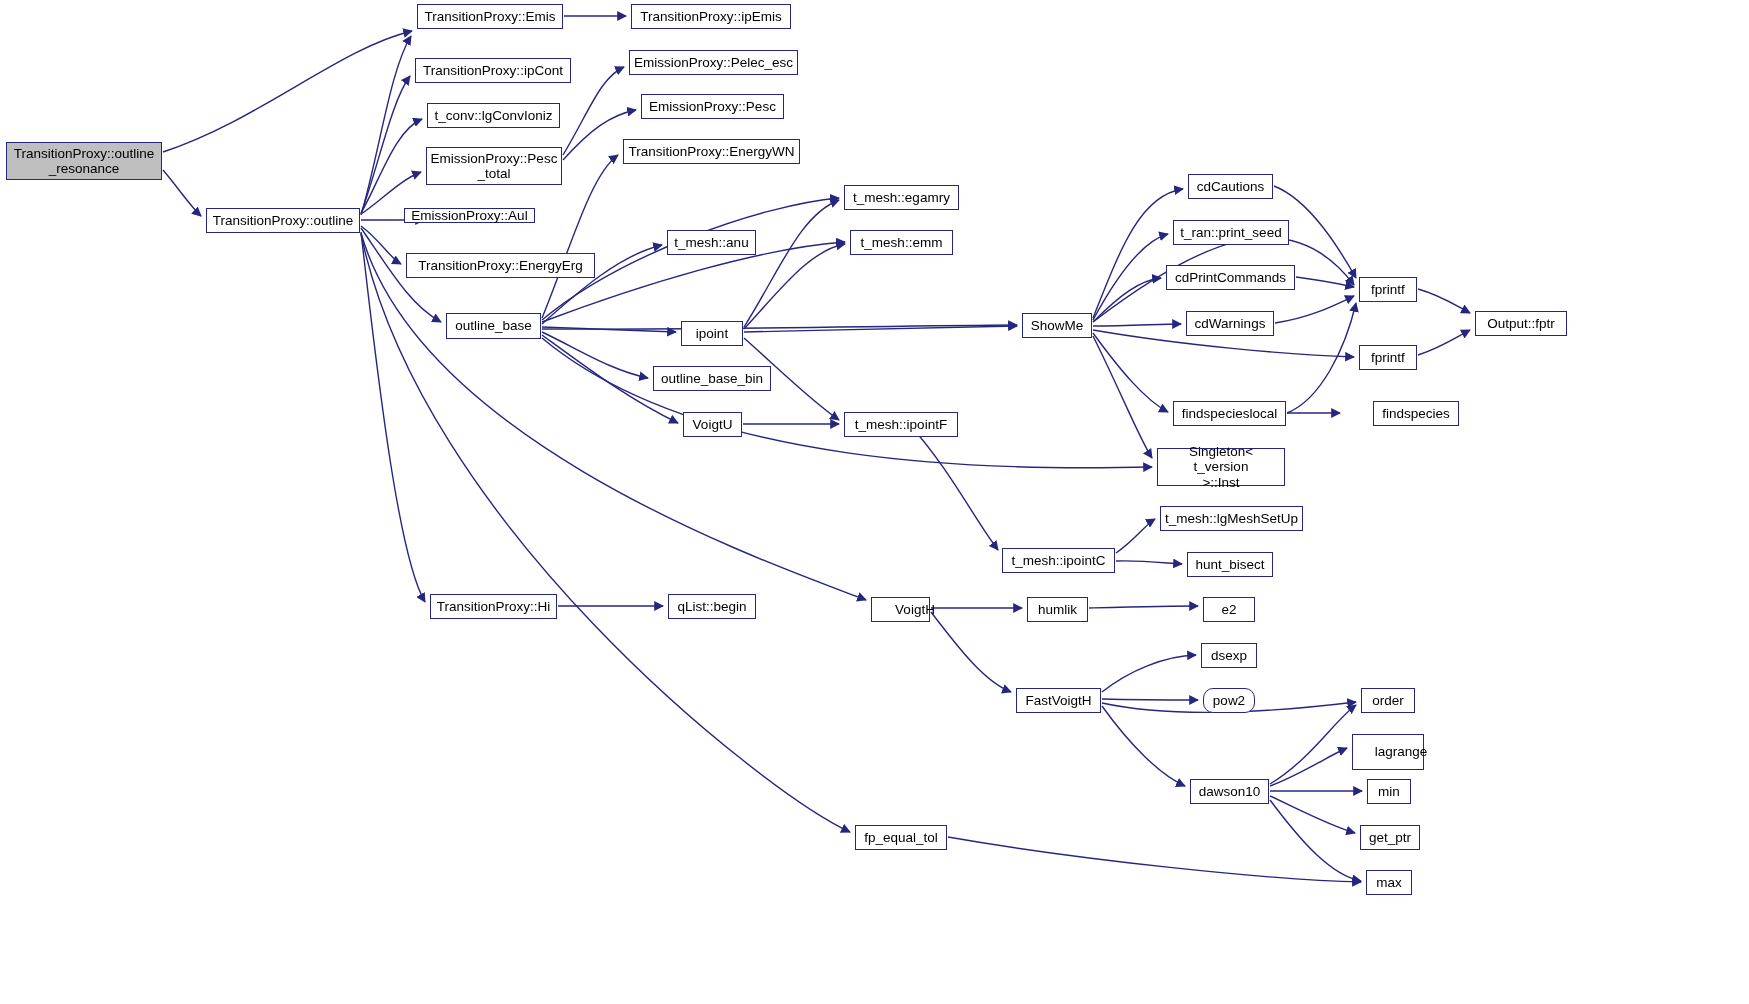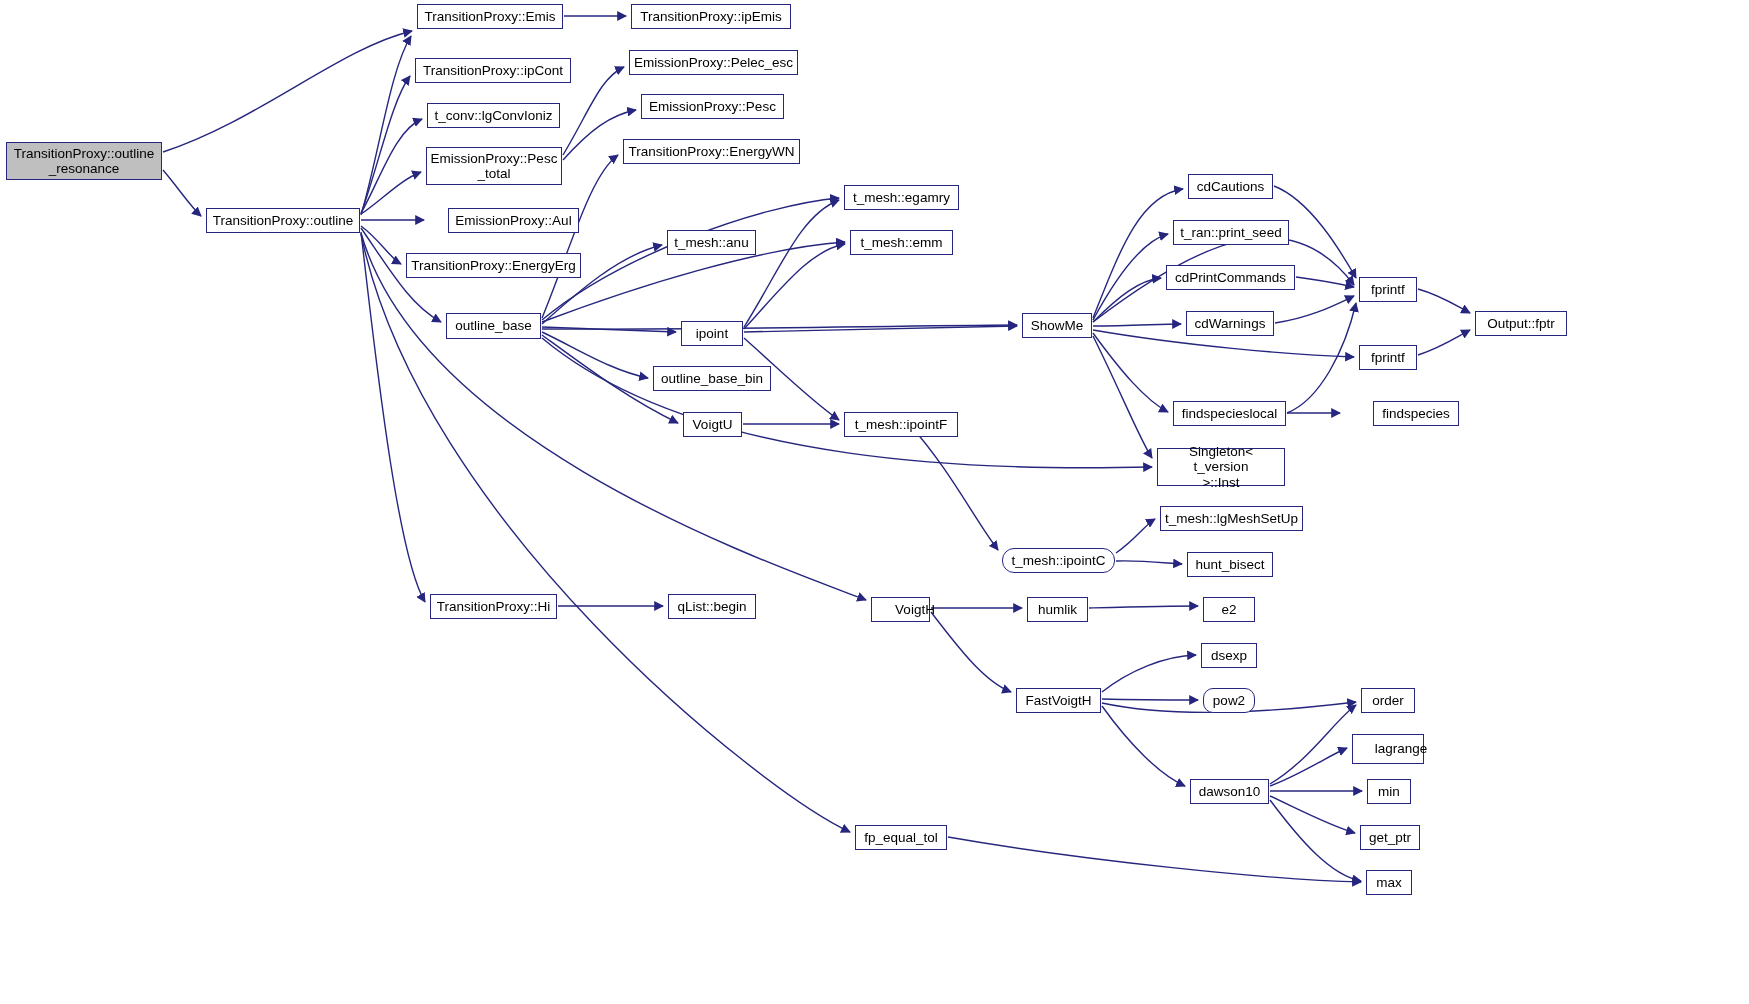--- a/index.html
+++ b/index.html
@@ -140,22 +140,22 @@
     <div class="node" style="left: 417px; top: 4px; width: 146px; height: 25px;">TransitionProxy::Emis</div>
     <div class="node" style="left: 631px; top: 4px; width: 160px; height: 25px;">TransitionProxy::ipEmis</div>
     <div class="node" style="left: 415px; top: 58px; width: 156px; height: 25px;">TransitionProxy::ipCont</div>
     <div class="node" style="left: 629px; top: 50px; width: 169px; height: 25px;">EmissionProxy::Pelec_esc</div>
     <div class="node" style="left: 427px; top: 103px; width: 133px; height: 25px;">t_conv::lgConvIoniz</div>
     <div class="node" style="left: 641px; top: 94px; width: 143px; height: 25px;">EmissionProxy::Pesc</div>
     <div class="node" style="left: 426px; top: 147px; width: 136px; height: 38px;">EmissionProxy::Pesc
 _total</div>
     <div class="node" style="left: 623px; top: 139px; width: 177px; height: 25px;">TransitionProxy::EnergyWN</div>
     <div class="node" style="left: 206px; top: 208px; width: 154px; height: 25px;">TransitionProxy::outline</div>
-    <div class="node" style="left: 448px; top: 208px; width: 131px; height: 25px;">EmissionProxy::Aul</div>
-    <div class="node" style="left: 406px; top: 253px; width: 175px; height: 25px;">TransitionProxy::EnergyErg</div>
+    <div class="node" style="left: 404px; top: 208px; width: 131px; height: 15px;">EmissionProxy::Aul</div>
+    <div class="node" style="left: 406px; top: 253px; width: 189px; height: 25px;">TransitionProxy::EnergyErg</div>
     <div class="node" style="left: 844px; top: 185px; width: 115px; height: 25px;">t_mesh::egamry</div>
     <div class="node" style="left: 667px; top: 230px; width: 89px; height: 25px;">t_mesh::anu</div>
     <div class="node" style="left: 850px; top: 230px; width: 103px; height: 25px;">t_mesh::emm</div>
     <div class="node" style="left: 446px; top: 313px; width: 95px; height: 26px;">outline_base</div>
     <div class="node" style="left: 681px; top: 321px; width: 62px; height: 25px;">ipoint</div>
     <div class="node" style="left: 1022px; top: 313px; width: 70px; height: 25px;">ShowMe</div>
     <div class="node" style="left: 1188px; top: 174px; width: 85px; height: 25px;">cdCautions</div>
     <div class="node" style="left: 1173px; top: 220px; width: 116px; height: 25px;">t_ran::print_seed</div>
     <div class="node" style="left: 1166px; top: 265px; width: 129px; height: 25px;">cdPrintCommands</div>
     <div class="node" style="left: 1186px; top: 311px; width: 88px; height: 25px;">cdWarnings</div>
@@ -163,30 +163,30 @@
     <div class="node" style="left: 1359px; top: 345px; width: 58px; height: 25px;">fprintf</div>
     <div class="node" style="left: 1475px; top: 311px; width: 92px; height: 25px;">Output::fptr</div>
     <div class="node" style="left: 1173px; top: 401px; width: 113px; height: 25px;">findspecieslocal</div>
     <div class="node" style="left: 1345px; top: 401px; width: 86px; height: 25px; margin-left: 28px;">findspecies</div>
     <div class="node" style="left: 653px; top: 366px; width: 118px; height: 25px;">outline_base_bin</div>
     <div class="node" style="left: 683px; top: 412px; width: 59px; height: 25px;">VoigtU</div>
     <div class="node" style="left: 844px; top: 412px; width: 114px; height: 25px;">t_mesh::ipointF</div>
     <div class="node" style="left: 1157px; top: 448px; width: 128px; height: 38px;">Singleton&lt; t_version
 &gt;::Inst</div>
     <div class="node" style="left: 1160px; top: 506px; width: 143px; height: 25px;">t_mesh::lgMeshSetUp</div>
-    <div class="node" style="left: 1002px; top: 548px; width: 113px; height: 25px; border-radius: 12px;">t_mesh::ipointC</div>
+    <div class="node" style="left: 1002px; top: 548px; width: 113px; height: 25px;">t_mesh::ipointC</div>
     <div class="node" style="left: 1187px; top: 552px; width: 86px; height: 25px;">hunt_bisect</div>
     <div class="node" style="left: 430px; top: 594px; width: 127px; height: 25px;">TransitionProxy::Hi</div>
     <div class="node" style="left: 668px; top: 594px; width: 88px; height: 25px;">qList::begin</div>
     <div class="node" style="left: 871px; top: 597px; width: 59px; height: 25px; padding-left: 32px;">VoigtH</div>
     <div class="node" style="left: 1027px; top: 597px; width: 61px; height: 25px;">humlik</div>
     <div class="node" style="left: 1203px; top: 597px; width: 52px; height: 25px;">e2</div>
     <div class="node" style="left: 1201px; top: 643px; width: 56px; height: 25px;">dsexp</div>
     <div class="node" style="left: 1016px; top: 688px; width: 85px; height: 25px;">FastVoigtH</div>
     <div class="node" style="left: 1203px; top: 688px; width: 52px; height: 25px; border-radius: 10px;">pow2</div>
     <div class="node" style="left: 1361px; top: 688px; width: 54px; height: 25px;">order</div>
-    <div class="node" style="left: 1352px; top: 734px; width: 72px; height: 30px; padding-left: 29px;">lagrange</div>
+    <div class="node" style="left: 1352px; top: 734px; width: 72px; height: 36px; padding-left: 29px;">lagrange</div>
     <div class="node" style="left: 1190px; top: 779px; width: 79px; height: 25px;">dawson10</div>
     <div class="node" style="left: 1367px; top: 779px; width: 44px; height: 25px;">min</div>
     <div class="node" style="left: 1360px; top: 825px; width: 60px; height: 25px;">get_ptr</div>
     <div class="node" style="left: 855px; top: 825px; width: 92px; height: 25px;">fp_equal_tol</div>
     <div class="node" style="left: 1366px; top: 870px; width: 46px; height: 25px;">max</div>
   </div>
 
 </body></html>

